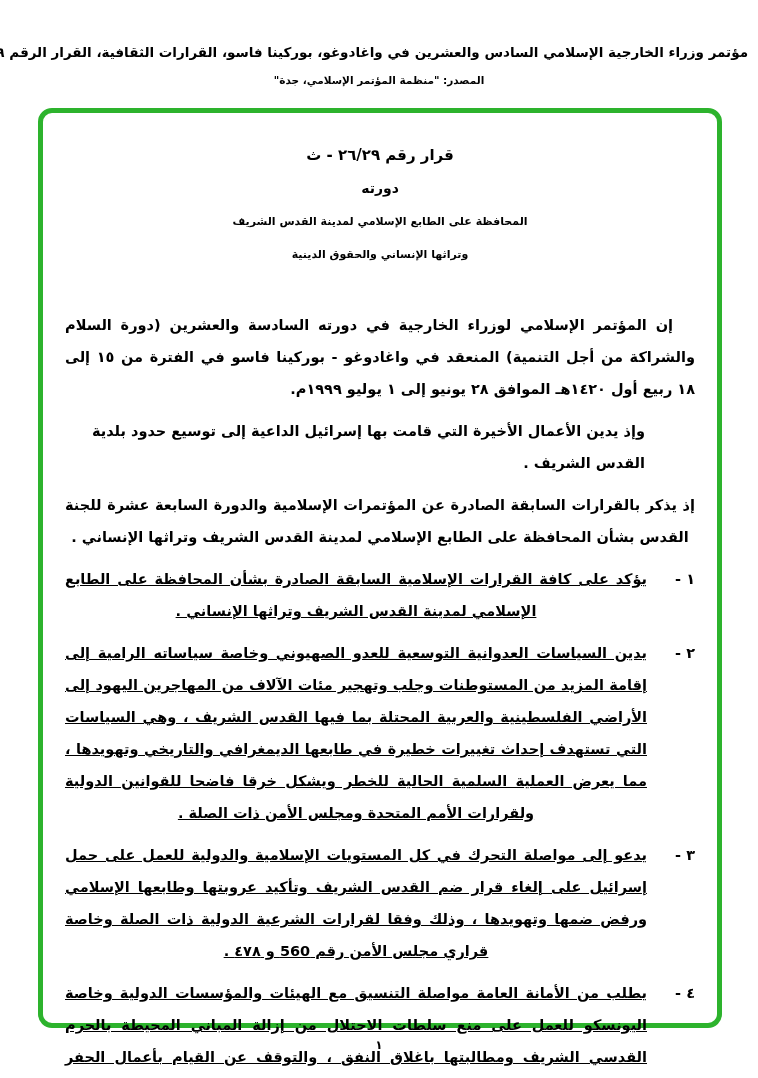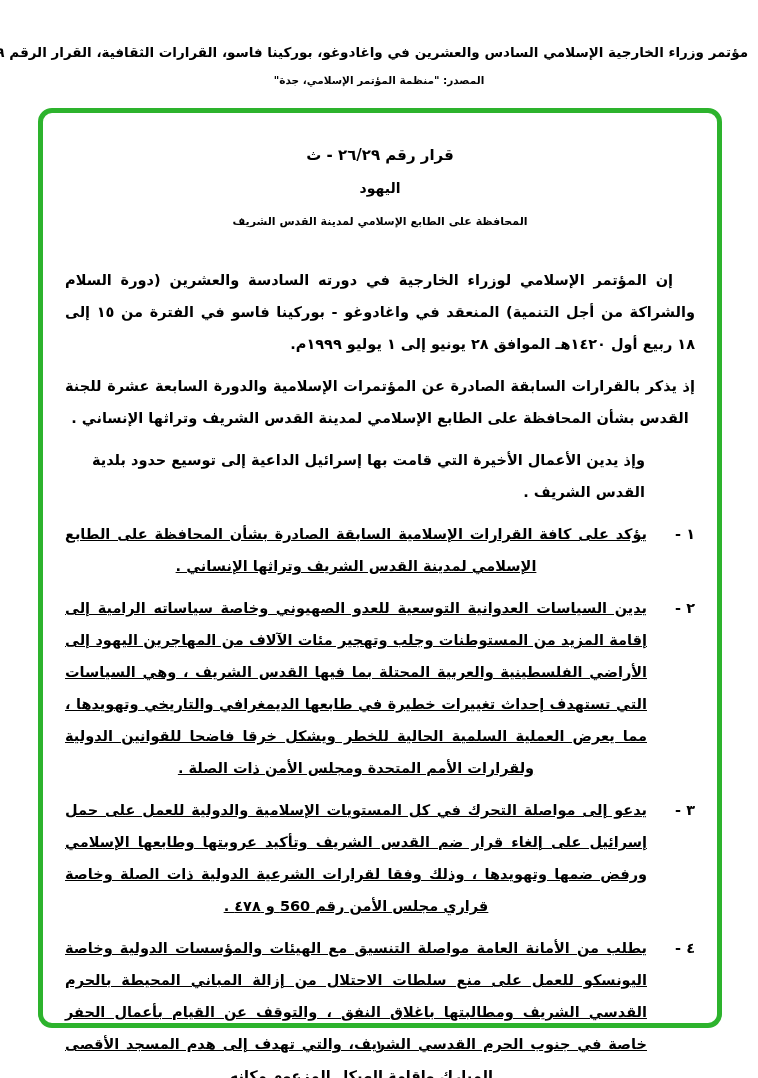--- a/index.html
+++ b/index.html
@@ -57,21 +57,21 @@
   .title-regarding { font-size: 14px; }
   .title-subject { font-size: 11px; }
   .para {
     font-size: 14.5px;
     font-weight: 700;
     line-height: 32px;
     text-align: justify;
     margin: 10px 0 0 0;
   }
   .para.first {
-    margin-top: 26px;
+    margin-top: 38px;
     text-indent: 22px;
   }
   .para.center-last {
     text-align-last: center;
   }
   .para.single-indent {
     text-align: right;
     padding-right: 50px;
   }
   .item {
@@ -109,29 +109,30 @@
 <div class="page">
 
   <div class="header-line">مؤتمر وزراء الخارجية الإسلامي السادس والعشرين في واغادوغو، بوركينا فاسو، القرارات الثقافية، القرار الرقم ٢٦/٢٩-ث</div>
 
   <div class="source-line">المصدر:  "منظمة المؤتمر الإسلامي، جدة"</div>
 
   <div class="frame" style="border-color: rgb(45, 179, 45);">
 
     <div class="title-block">
       <div class="title-number">قرار رقم ٢٦/٢٩ - ث</div>
-      <div class="title-regarding">اليهود</div>
+      <div class="title-regarding">دورته</div>
       <div class="title-subject">المحافظة على الطابع الإسلامي لمدينة القدس الشريف</div>
+      <div class="title-subject">وتراثها الإنساني والحقوق الدينية</div>
     </div>
 
     <p class="para first">إن المؤتمر الإسلامي لوزراء الخارجية في دورته السادسة والعشرين (دورة السلام والشراكة من أجل التنمية) المنعقد في واغادوغو - بوركينا فاسو في الفترة من ١٥ إلى ١٨ ربيع أول ١٤٢٠هـ الموافق ٢٨ يونيو إلى ١ يوليو ١٩٩٩م.</p>
 
+    <p class="para single-indent">وإذ يدين  الأعمال الأخيرة التي قامت بها إسرائيل الداعية إلى توسيع حدود بلدية القدس الشريف .</p>
+
     <p class="para center-last">إذ يذكر بالقرارات السابقة الصادرة عن المؤتمرات الإسلامية والدورة السابعة عشرة للجنة القدس بشأن المحافظة على الطابع الإسلامي لمدينة القدس الشريف وتراثها الإنساني .</p>
-
-    <p class="para single-indent">وإذ يدين  الأعمال الأخيرة التي قامت بها إسرائيل الداعية إلى توسيع حدود بلدية القدس الشريف .</p>
 
     <div class="item">
       <span class="item-num">١ -</span>
       <div class="item-text">يؤكد على كافة القرارات الإسلامية السابقة الصادرة بشأن المحافظة على الطابع الإسلامي لمدينة القدس الشريف وتراثها الإنساني .</div>
     </div>
 
     <div class="item">
       <span class="item-num">٢ -</span>
       <div class="item-text">يدين السياسات العدوانية التوسعية للعدو الصهيوني وخاصة سياساته الرامية إلى إقامة المزيد من المستوطنات وجلب وتهجير مئات الآلاف من المهاجرين اليهود إلى الأراضي الفلسطينية والعربية المحتلة بما فيها القدس الشريف ، وهي السياسات التي تستهدف إحداث تغييرات خطيرة في طابعها الديمغرافي والتاريخي وتهويدها ، مما يعرض العملية السلمية الحالية للخطر ويشكل خرقا فاضحا للقوانين الدولية ولقرارات الأمم المتحدة ومجلس الأمن ذات الصلة .</div>
     </div>

